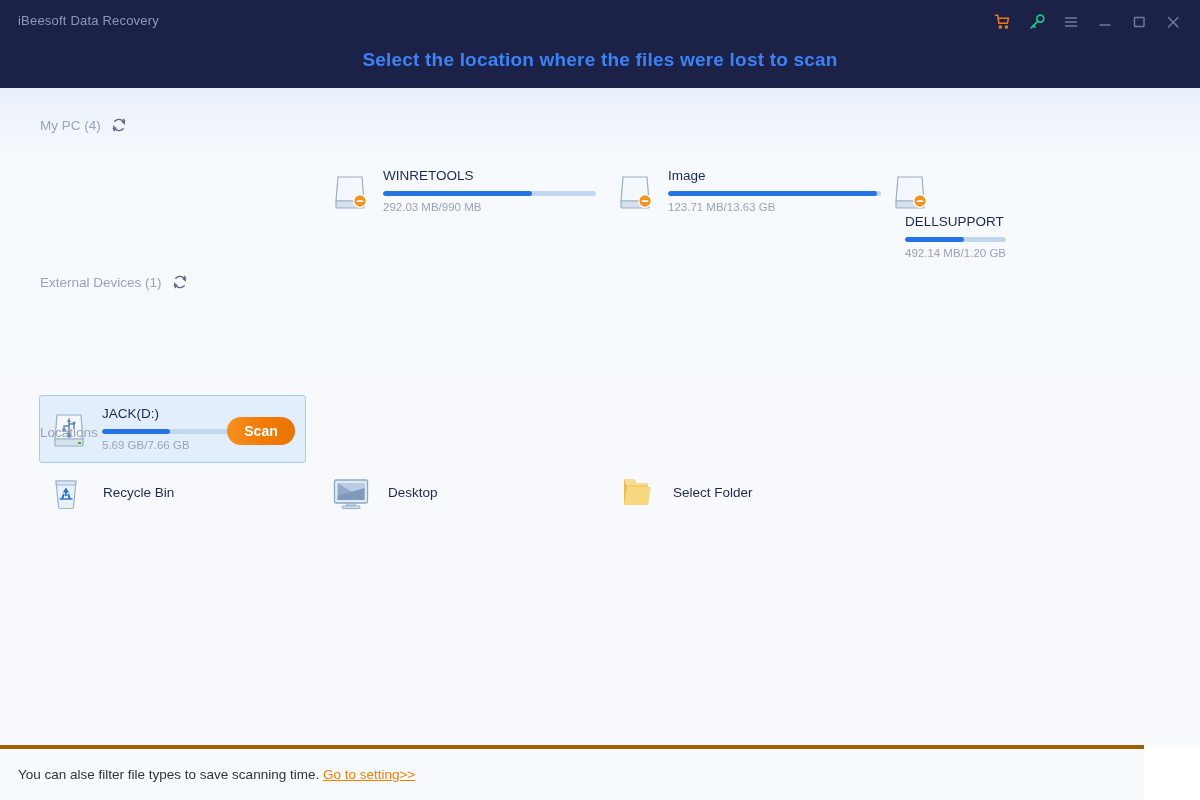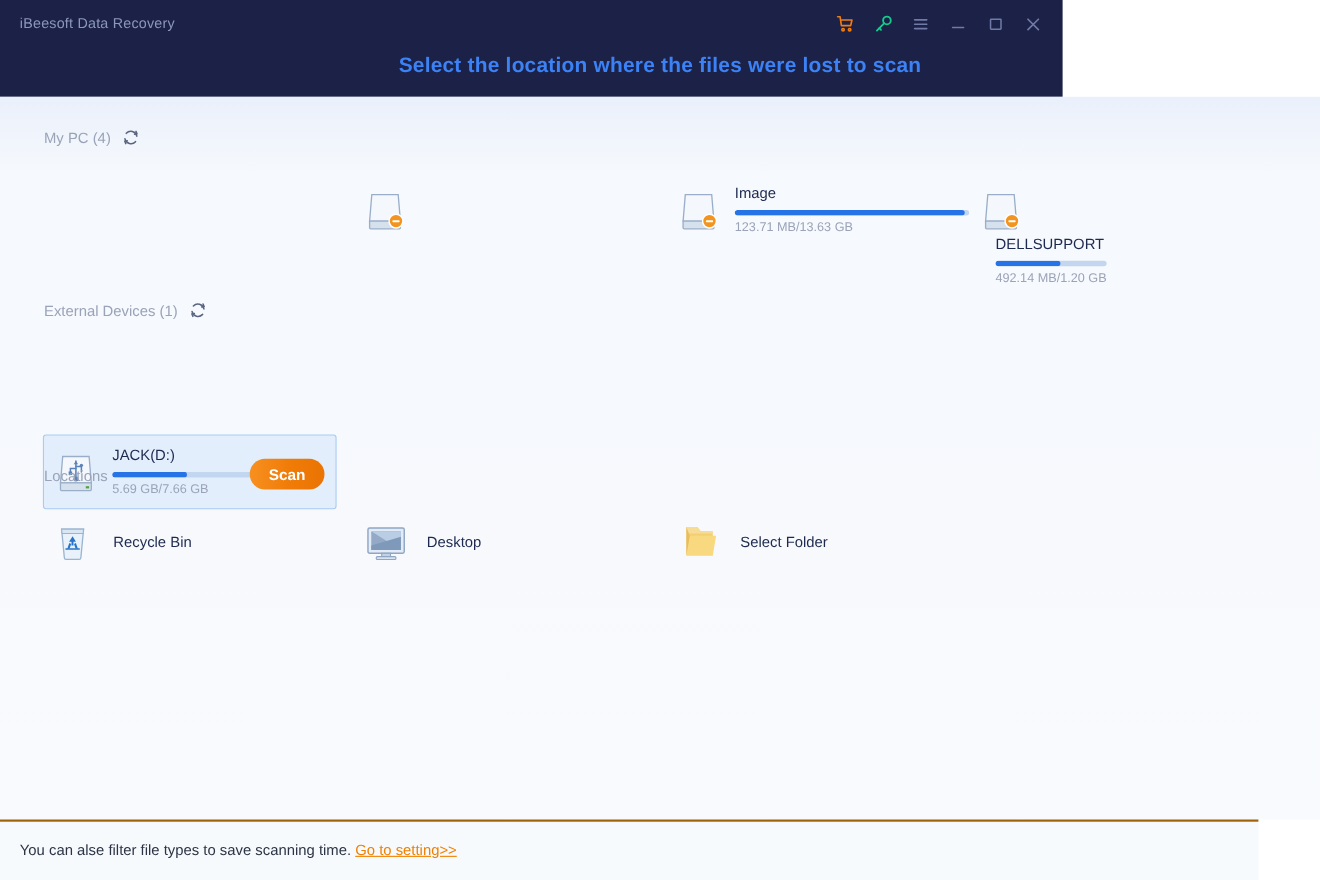--- a/index.html
+++ b/index.html
@@ -7,21 +7,21 @@
   body {
     font-family: "Liberation Sans", sans-serif;
     background: #ffffff;
     overflow: hidden;
     position: relative;
   }
 
   
   .titlebar {
     position: absolute; top: 0; left: 0;
-    width: 966px; height: 88px;
+    width: 1200px; height: 88px;
     background: #1c2247;
   }
   .app-title {
     position: absolute; left: 18px; top: 13px;
     font-size: 13px; color: #8d97bd; letter-spacing: .2px;
   }
   .header-title {
     position: absolute; left: 0; top: 49px; width: 1200px;
     text-align: center;
     font-size: 19px; font-weight: bold; color: #3b82f6; letter-spacing: .2px;
@@ -104,21 +104,21 @@
     cursor: pointer;
   }
   .loc-label { font-size: 13.5px; color: #1d2a50; }
   .loc-icon { width: 42px; height: 42px; flex: none; }
 
   
   .footer {
     position: absolute; left: 0; top: 745px;
     width: 1144px; height: 55px;
     background: #f7fafd;
-    border-top: 2px solid #a16207;
+    border-top: 4px solid #a16207;
   }
   .footer-text {
     position: absolute; left: 18px; top: 18px;
     font-size: 13.5px; color: #2c3445;
   }
   .footer-link {
     color: #f08000; text-decoration: underline; cursor: pointer;
     font-size: 13.5px;
   }
 </style>
@@ -187,20 +187,27 @@
 
 
   <div class="drive" style="left:331px; top:78px;">
     <div class="drive-icon">
       <svg width="38" height="44" viewBox="0 0 38 44">
         <path d="M7 9 L31 9 L33 33 L5 33 Z" fill="#f4f7fb" stroke="#9aaec9" stroke-width="1.2"></path>
         <path d="M5 33 L33 33 L33 39 Q33 40 32 40 L6 40 Q5 40 5 39 Z" fill="#d6e1ee" stroke="#9aaec9" stroke-width="1.2"></path>
         <circle cx="29" cy="33" r="6.3" fill="#f2941f" stroke="#ffffff" stroke-width="1.3"></circle>
         <rect x="25.7" y="32.2" width="6.6" height="1.8" rx="0.7" fill="#ffffff"></rect>
       </svg>
+    </div>
+    <div class="drive-body">
+      <div class="drive-name">WINRETOOLS</div>
+      <div class="bar">
+        <div class="bar-fill" style="width: 70%;"></div>
+      </div>
+      <div class="drive-size">292.03 MB/990 MB</div>
     </div>
   </div>
 
   <div class="drive" style="left:616px; top:78px;">
     <div class="drive-icon">
       <svg width="38" height="44" viewBox="0 0 38 44">
         <path d="M7 9 L31 9 L33 33 L5 33 Z" fill="#f4f7fb" stroke="#9aaec9" stroke-width="1.2"></path>
         <path d="M5 33 L33 33 L33 39 Q33 40 32 40 L6 40 Q5 40 5 39 Z" fill="#d6e1ee" stroke="#9aaec9" stroke-width="1.2"></path>
         <circle cx="29" cy="33" r="6.3" fill="#f2941f" stroke="#ffffff" stroke-width="1.3"></circle>
         <rect x="25.7" y="32.2" width="6.6" height="1.8" rx="0.7" fill="#ffffff"></rect>

